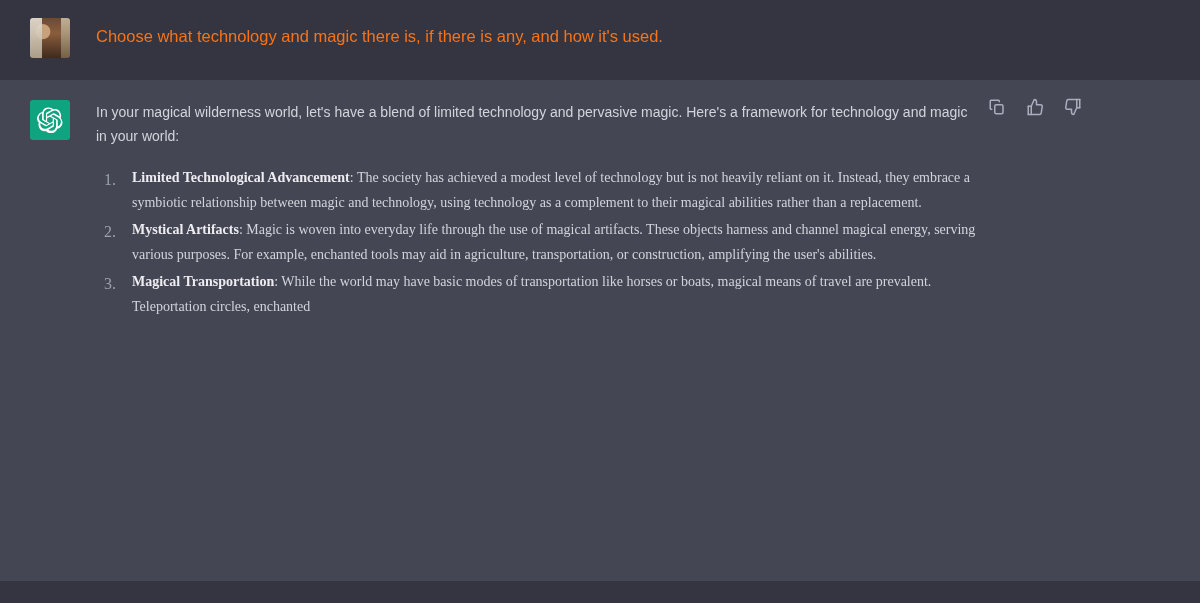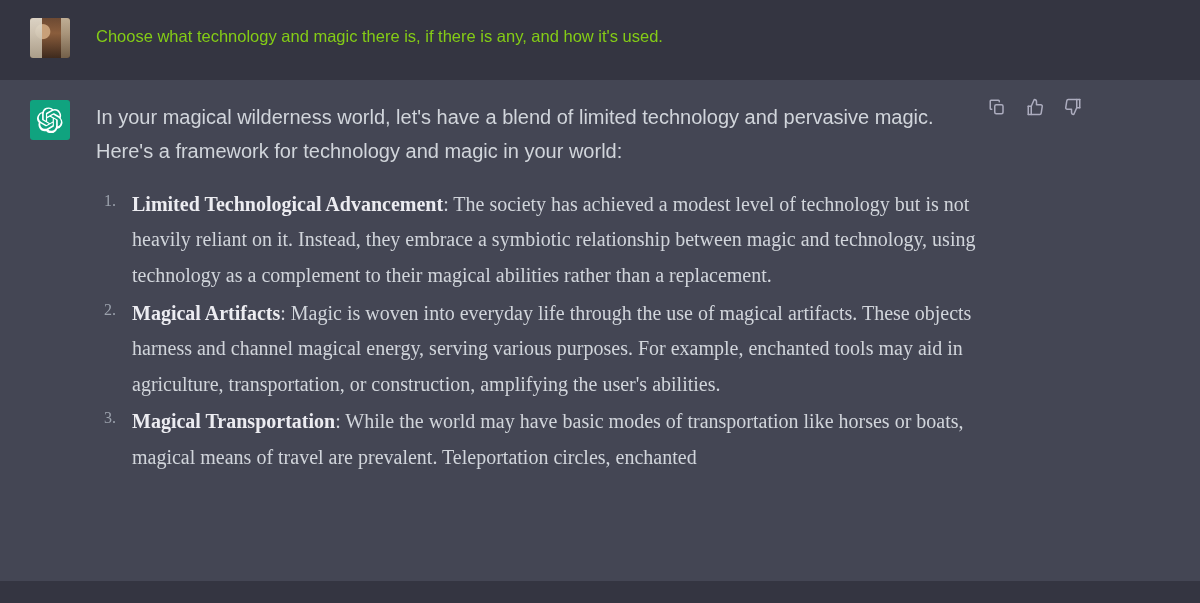--- a/index.html
+++ b/index.html
@@ -83,28 +83,28 @@
     background: #10a37f;
     display: flex;
     align-items: center;
     justify-content: center;
   }
   .avatar-assistant svg { display: block; }
 
   .msg {
     margin-left: 26px;
     max-width: 880px;
-    font-size: 20px;
+    font-size: 14px;
     line-height: 1.72;
   }
   .msg-user {
     padding-top: 8px;
     font-size: 16.5px;
     line-height: 1.3;
-    color: #84cc16;
+    color: #f97316;
   }
 
   .msg-assistant p {
     margin: 0 0 10px 0;
     color: #d1d5db;
   }
 
   ol.numbered {
     margin: 18px 0 0 0;
     padding-left: 36px;
@@ -171,21 +171,21 @@
       </div>
 
       <div class="msg msg-assistant">
         <p>In your magical wilderness world, let's have a blend of limited technology and pervasive magic. Here's a framework for technology and magic in your world:</p>
 
         <ol class="numbered">
           <li>
             <span class="b">Limited Technological Advancement</span><span>: The society has achieved a modest level of technology but is not heavily reliant on it. Instead, they embrace a symbiotic relationship between magic and technology, using technology as a complement to their magical abilities rather than a replacement.</span>
           </li>
           <li>
-            <span class="b">Magical Artifacts</span><span>: Magic is woven into everyday life through the use of magical artifacts. These objects harness and channel magical energy, serving various purposes. For example, enchanted tools may aid in agriculture, transportation, or construction, amplifying the user's abilities.</span>
+            <span class="b">Mystical Artifacts</span><span>: Magic is woven into everyday life through the use of magical artifacts. These objects harness and channel magical energy, serving various purposes. For example, enchanted tools may aid in agriculture, transportation, or construction, amplifying the user's abilities.</span>
           </li>
           <li>
             <span class="b">Magical Transportation</span><span>: While the world may have basic modes of transportation like horses or boats, magical means of travel are prevalent. Teleportation circles, enchanted</span>
           </li>
         </ol>
       </div>
     </div>
 
     <div class="actions">
       <div class="act" title="Copy">

